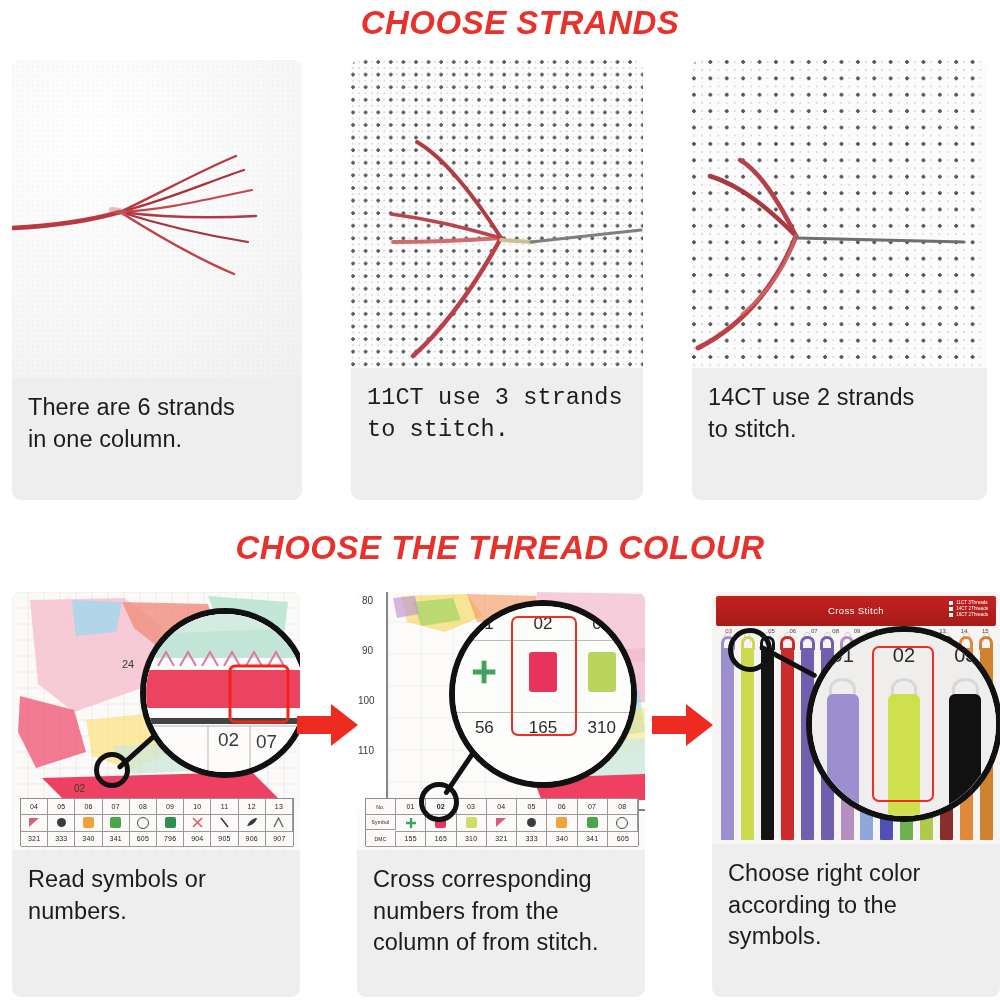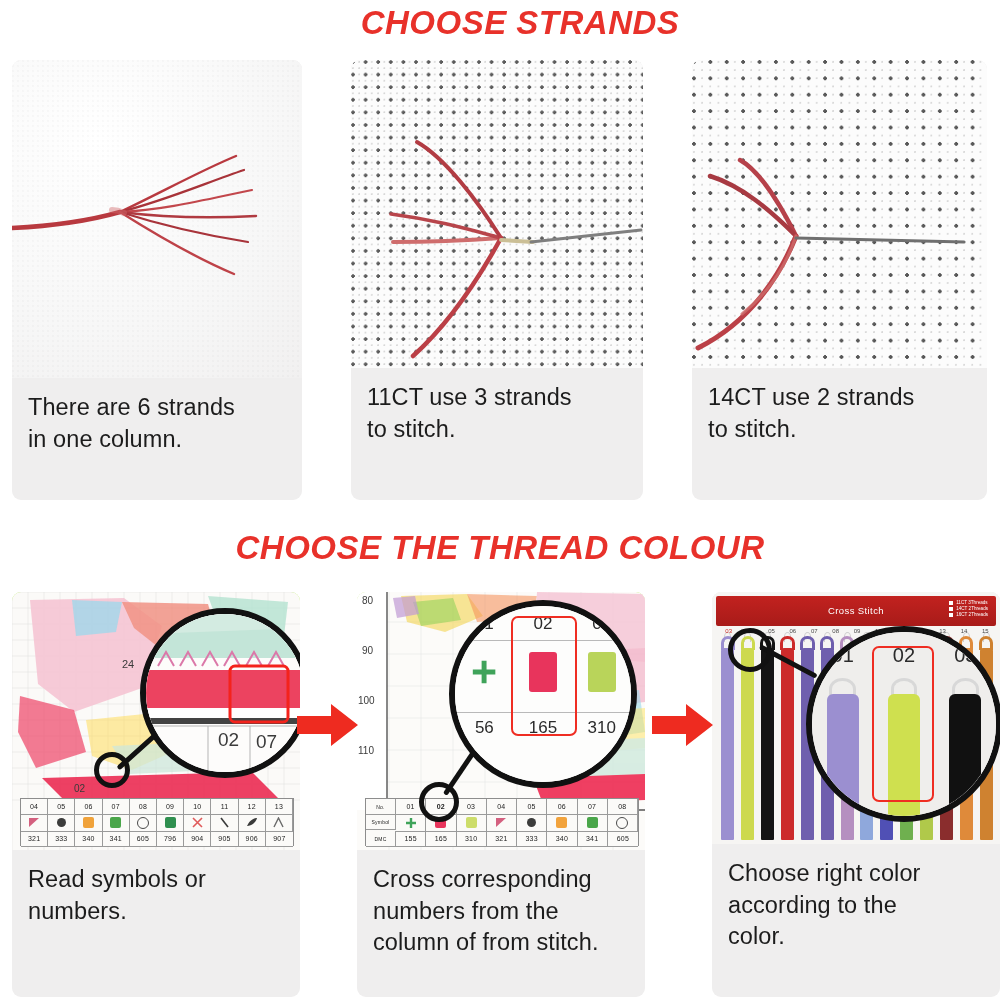--- a/index.html
+++ b/index.html
@@ -49,21 +49,21 @@
   .card {
     position: absolute;
     background: #efeeee;
     border-radius: 9px;
     overflow: hidden;
     box-shadow: 0 0 0 0 rgba(0,0,0,0);
   }
 
   
   #card-strands-1 { left: 12px;  top: 0; width: 290px; height: 440px; }
-  #card-strands-2 { left: 351px; top: 0; width: 292px; height: 440px; }
+  #card-strands-2 { left: 351px; top: 0; width: 292px; height: 440px; font-family: Liberation Mono, monospace; }
   #card-strands-3 { left: 692px; top: 0; width: 295px; height: 440px; }
 
   
   #card-colour-1 { left: 12px;  top: 0; width: 288px; height: 405px; }
   #card-colour-2 { left: 357px; top: 0; width: 288px; height: 405px; }
   #card-colour-3 { left: 712px; top: 0; width: 288px; height: 405px; }
 
   .card-photo {
     position: relative;
     width: 100%;
@@ -755,16 +755,16 @@
               </div>
             <div class="highlight-box" style="left:60px; top:14px; width:58px; height:152px;"></div>
           </div>
         </div>
       </div>
     </div>
 
     <div class="card-caption">
       <div>Choose right color</div>
       <div>according to the</div>
-      <div>color.</div>
+      <div>symbols.</div>
     </div>
   </div>
 </div>
 
 </body></html>

